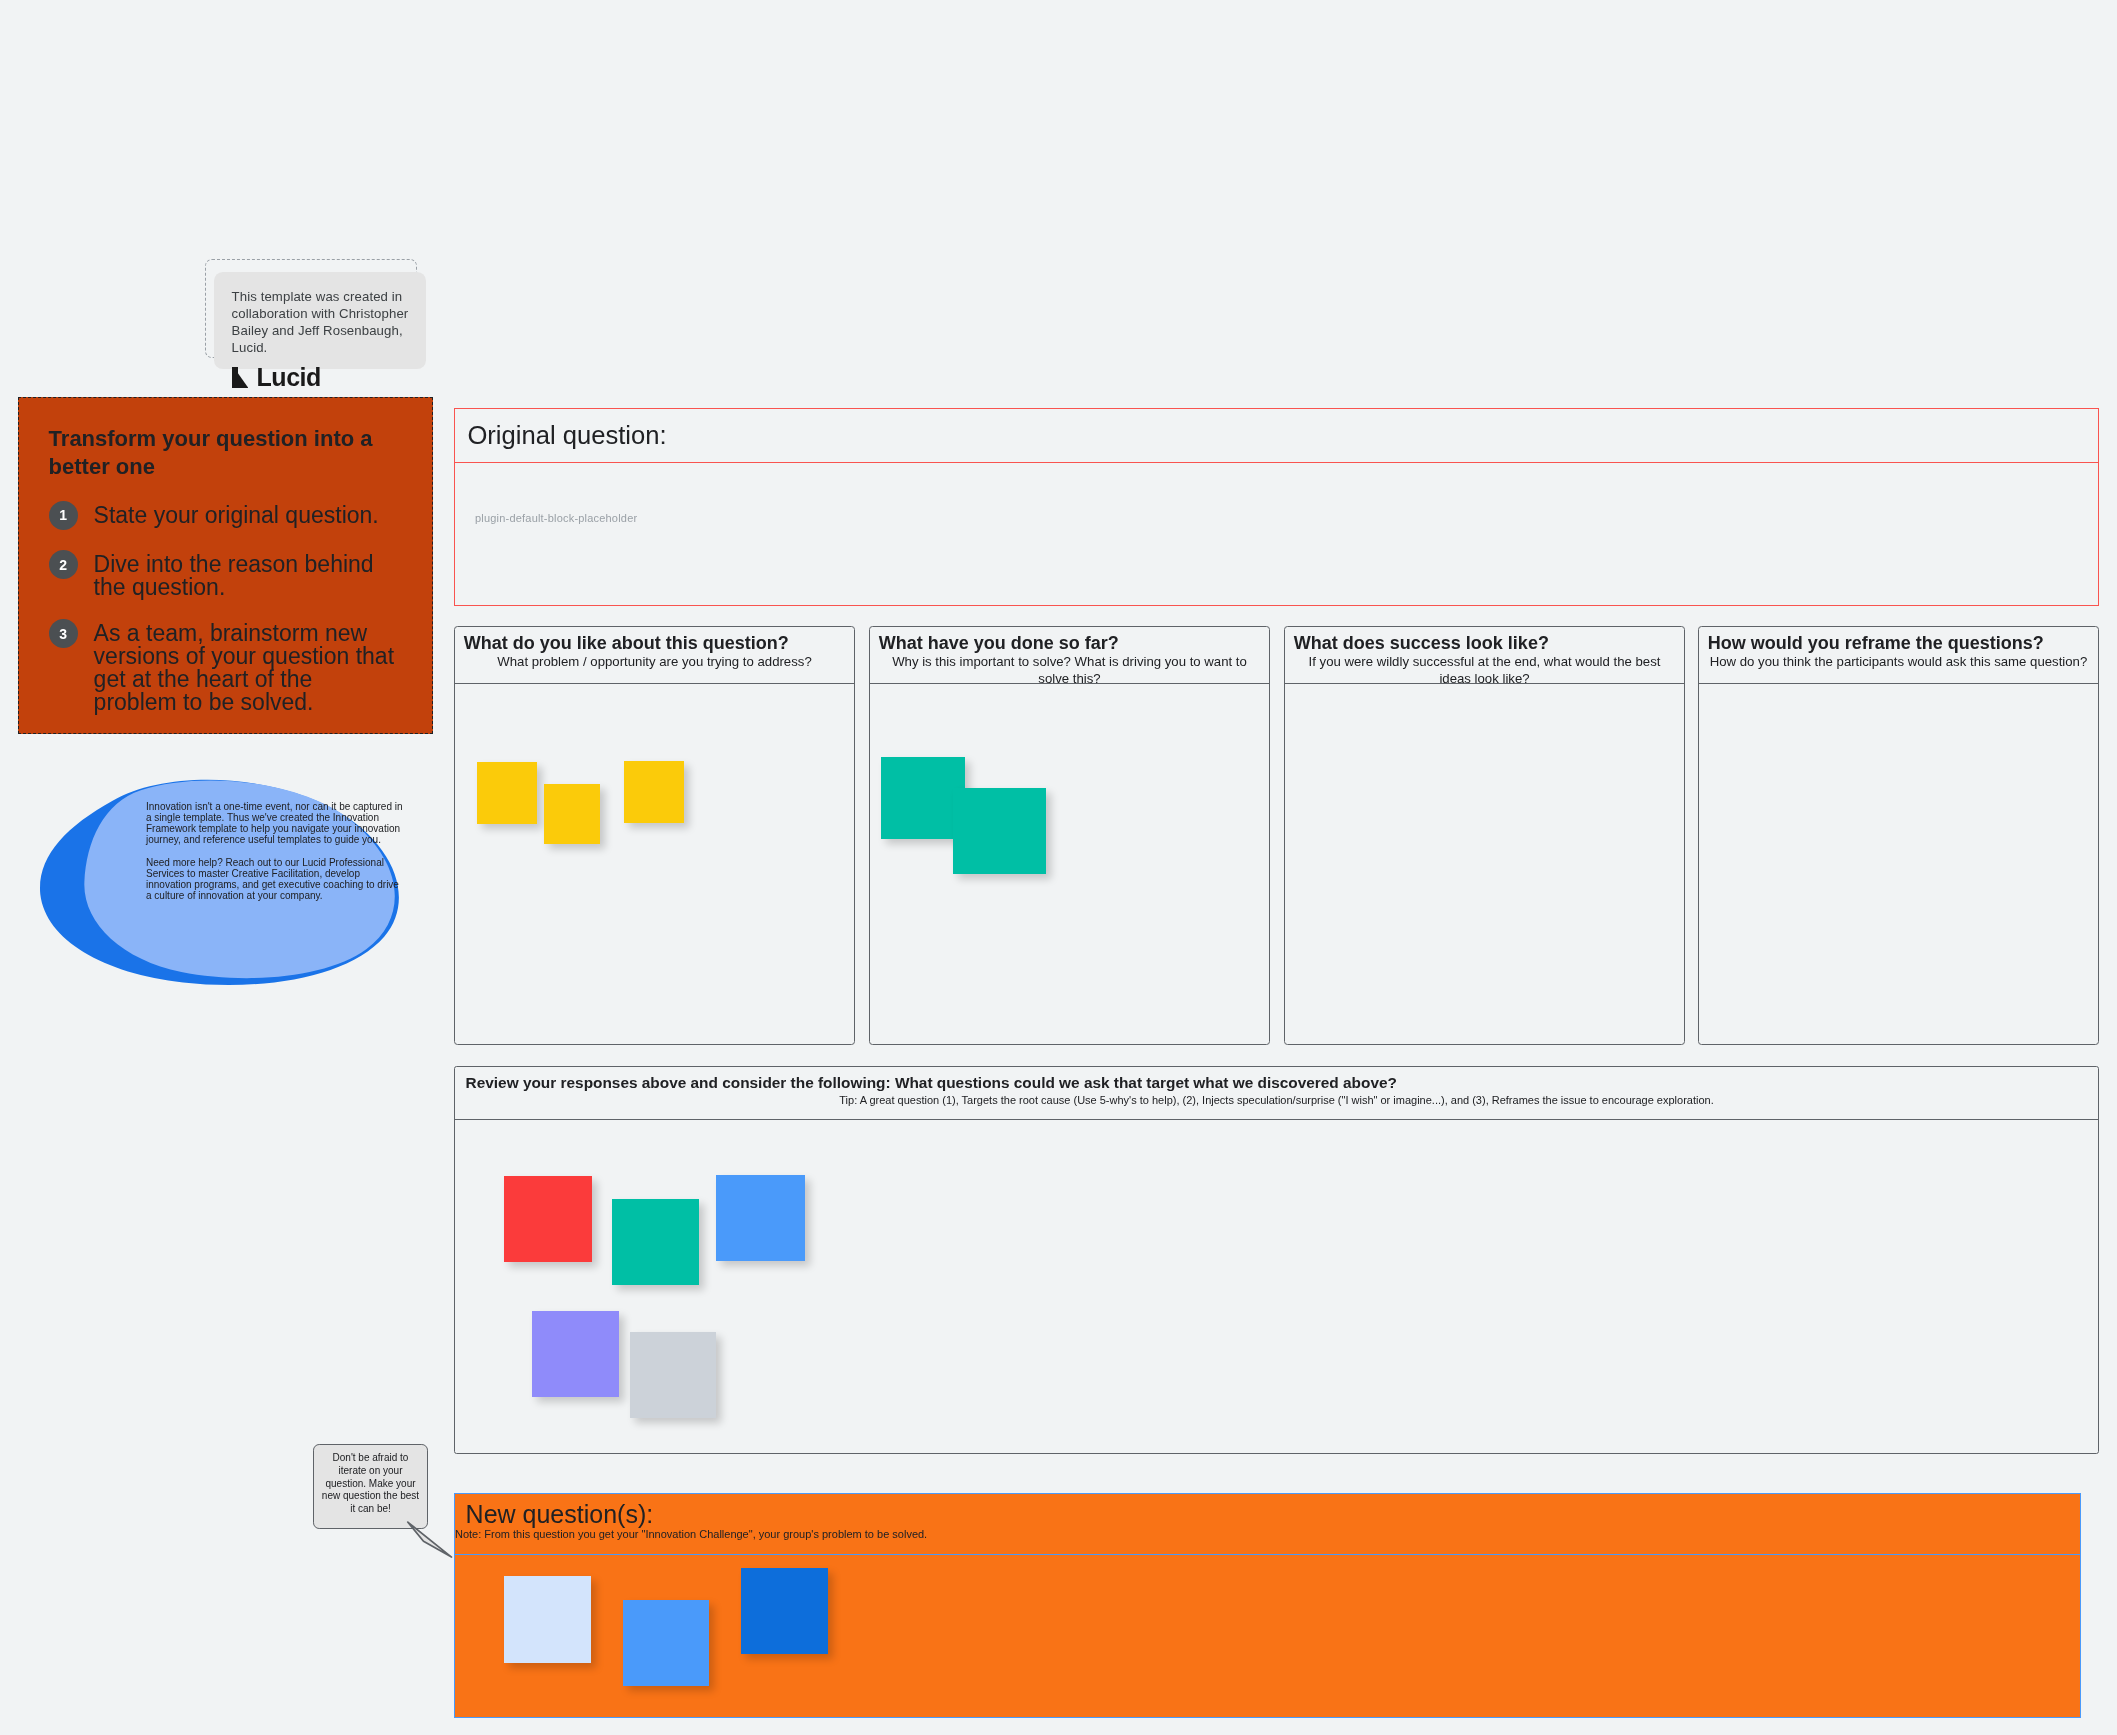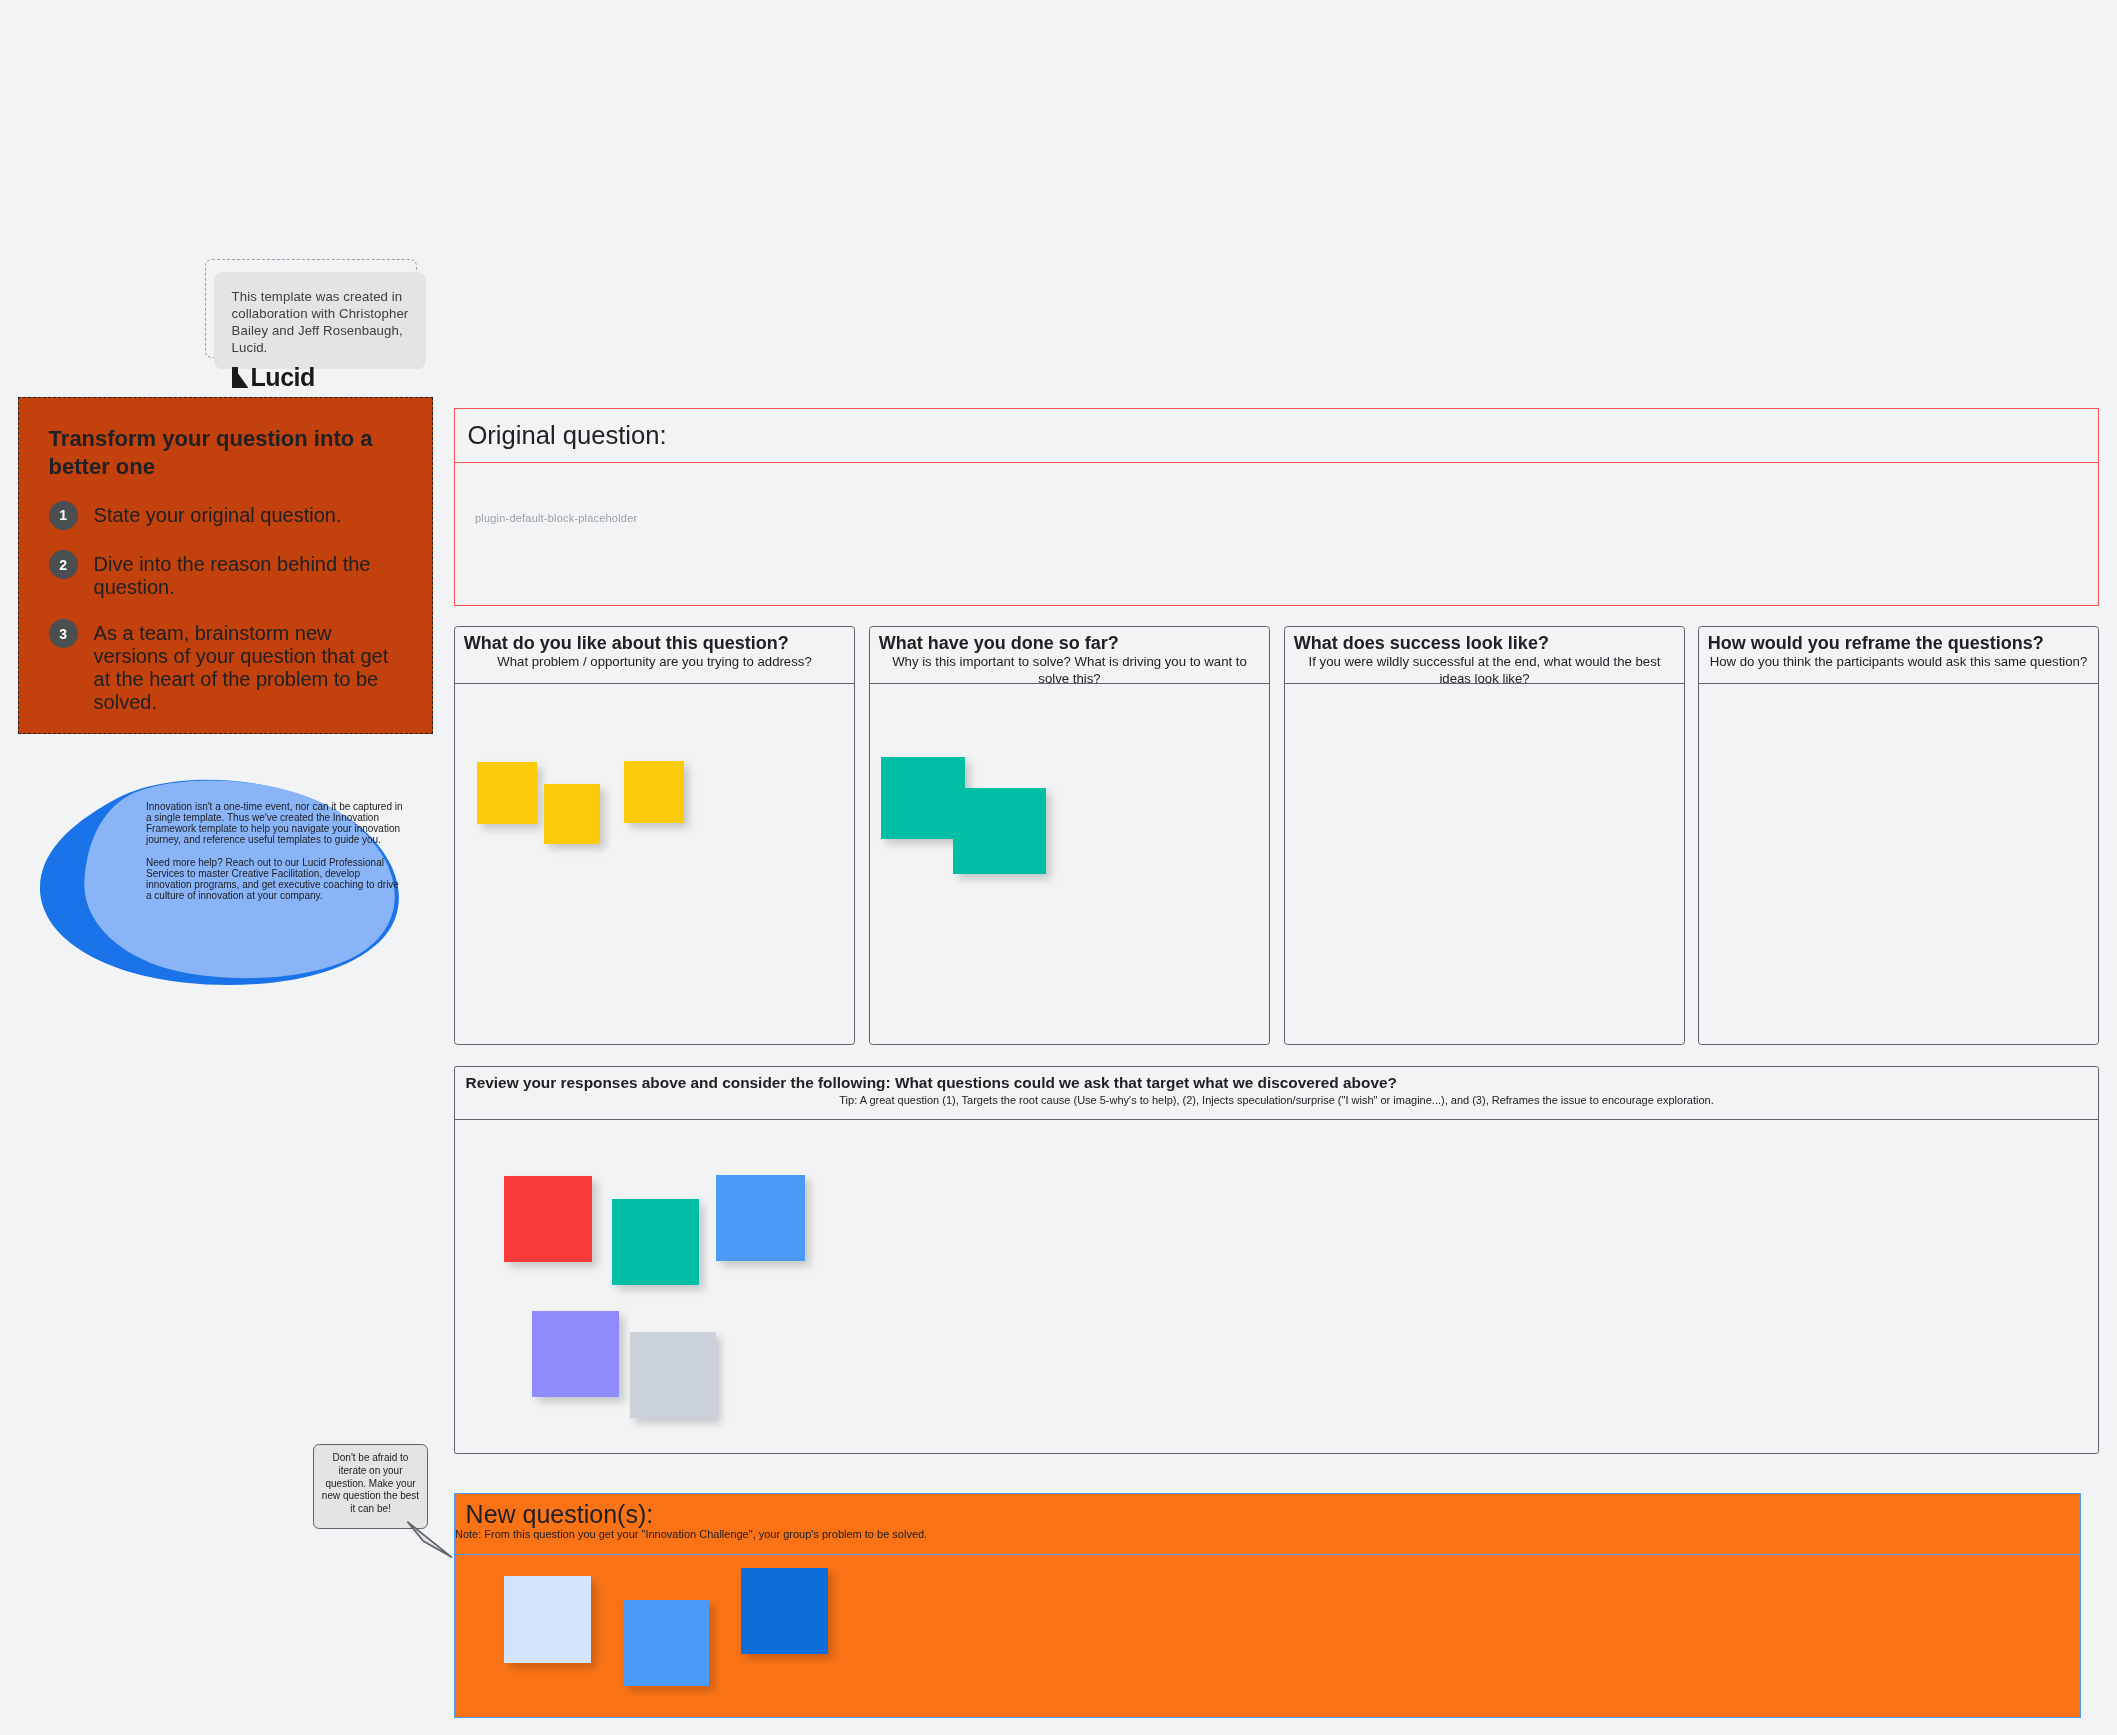--- a/index.html
+++ b/index.html
@@ -23,21 +23,21 @@
   }
   #lucid-card{
     left:214px;top:272px;width:212px;height:97px;
     background:#e4e4e4;border-radius:8.8px;
     padding:16px 17.6px 8.8px 17.6px;
   }
   #lucid-card .ltext{
     font-size:13.2px;line-height:17px;color:#3c4043;letter-spacing:0.1px;
   }
   #lucid-logo{
-    display:flex;align-items:center;gap:2px;margin-top:8.8px;
+    display:flex;align-items:center;gap:8px;margin-top:8.8px;
   }
   #lucid-logo .mark{
     width:17px;height:21px;position:relative;display:inline-block;
   }
   #lucid-logo .mark:before{
     content:"";position:absolute;left:0;top:0;width:6.2px;height:21px;background:#1a1a1a;
   }
   #lucid-logo .mark:after{
     content:"";position:absolute;left:6.2px;top:6.2px;width:10.6px;height:15px;background:#1a1a1a;
     clip-path:polygon(0 0,100% 100%,0 100%);
@@ -55,21 +55,21 @@
   #instructions h1{
     margin:0 0 23px 0;font-size:22px;line-height:28px;font-weight:bold;color:#202124;
   }
   .step{display:flex;align-items:flex-start;gap:16px;margin-bottom:23px;}
   .step:last-child{margin-bottom:0;}
   .step .num{
     flex:0 0 auto;width:29px;height:29px;border-radius:50%;
     background:#4b4f52;color:#fff;font-size:14px;font-weight:bold;
     display:flex;align-items:center;justify-content:center;margin-top:-2.6px;
   }
-  .step .txt{font-size:20px;line-height:23px;color:#202124;}
+  .step .txt{font-size:23px;line-height:23px;color:#202124;}
 
   
   #blob{left:35px;top:776px;width:388px;height:212px;}
   #blob svg{display:block;width:100%;height:100%;}
   #blob-text{
     left:146px;top:801px;width:260px;
     font-size:10px;line-height:11px;color:#202124;
   }
   #blob-text p{margin:0 0 12.4px 0;}
   #blob-text p:last-child{margin-bottom:0;}

